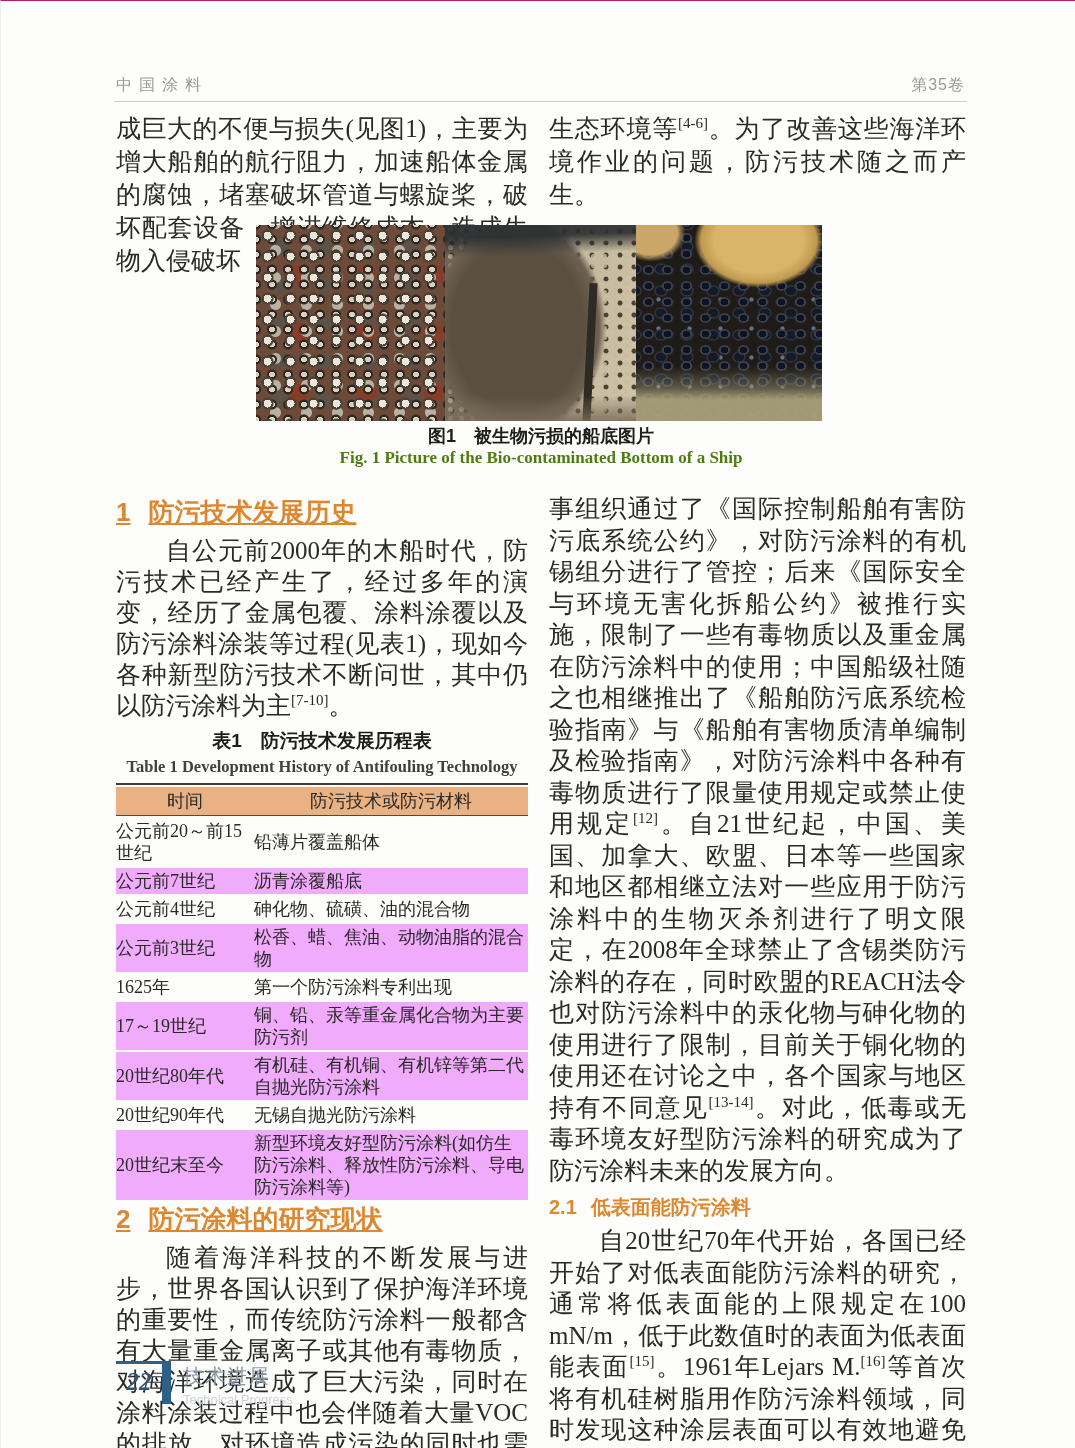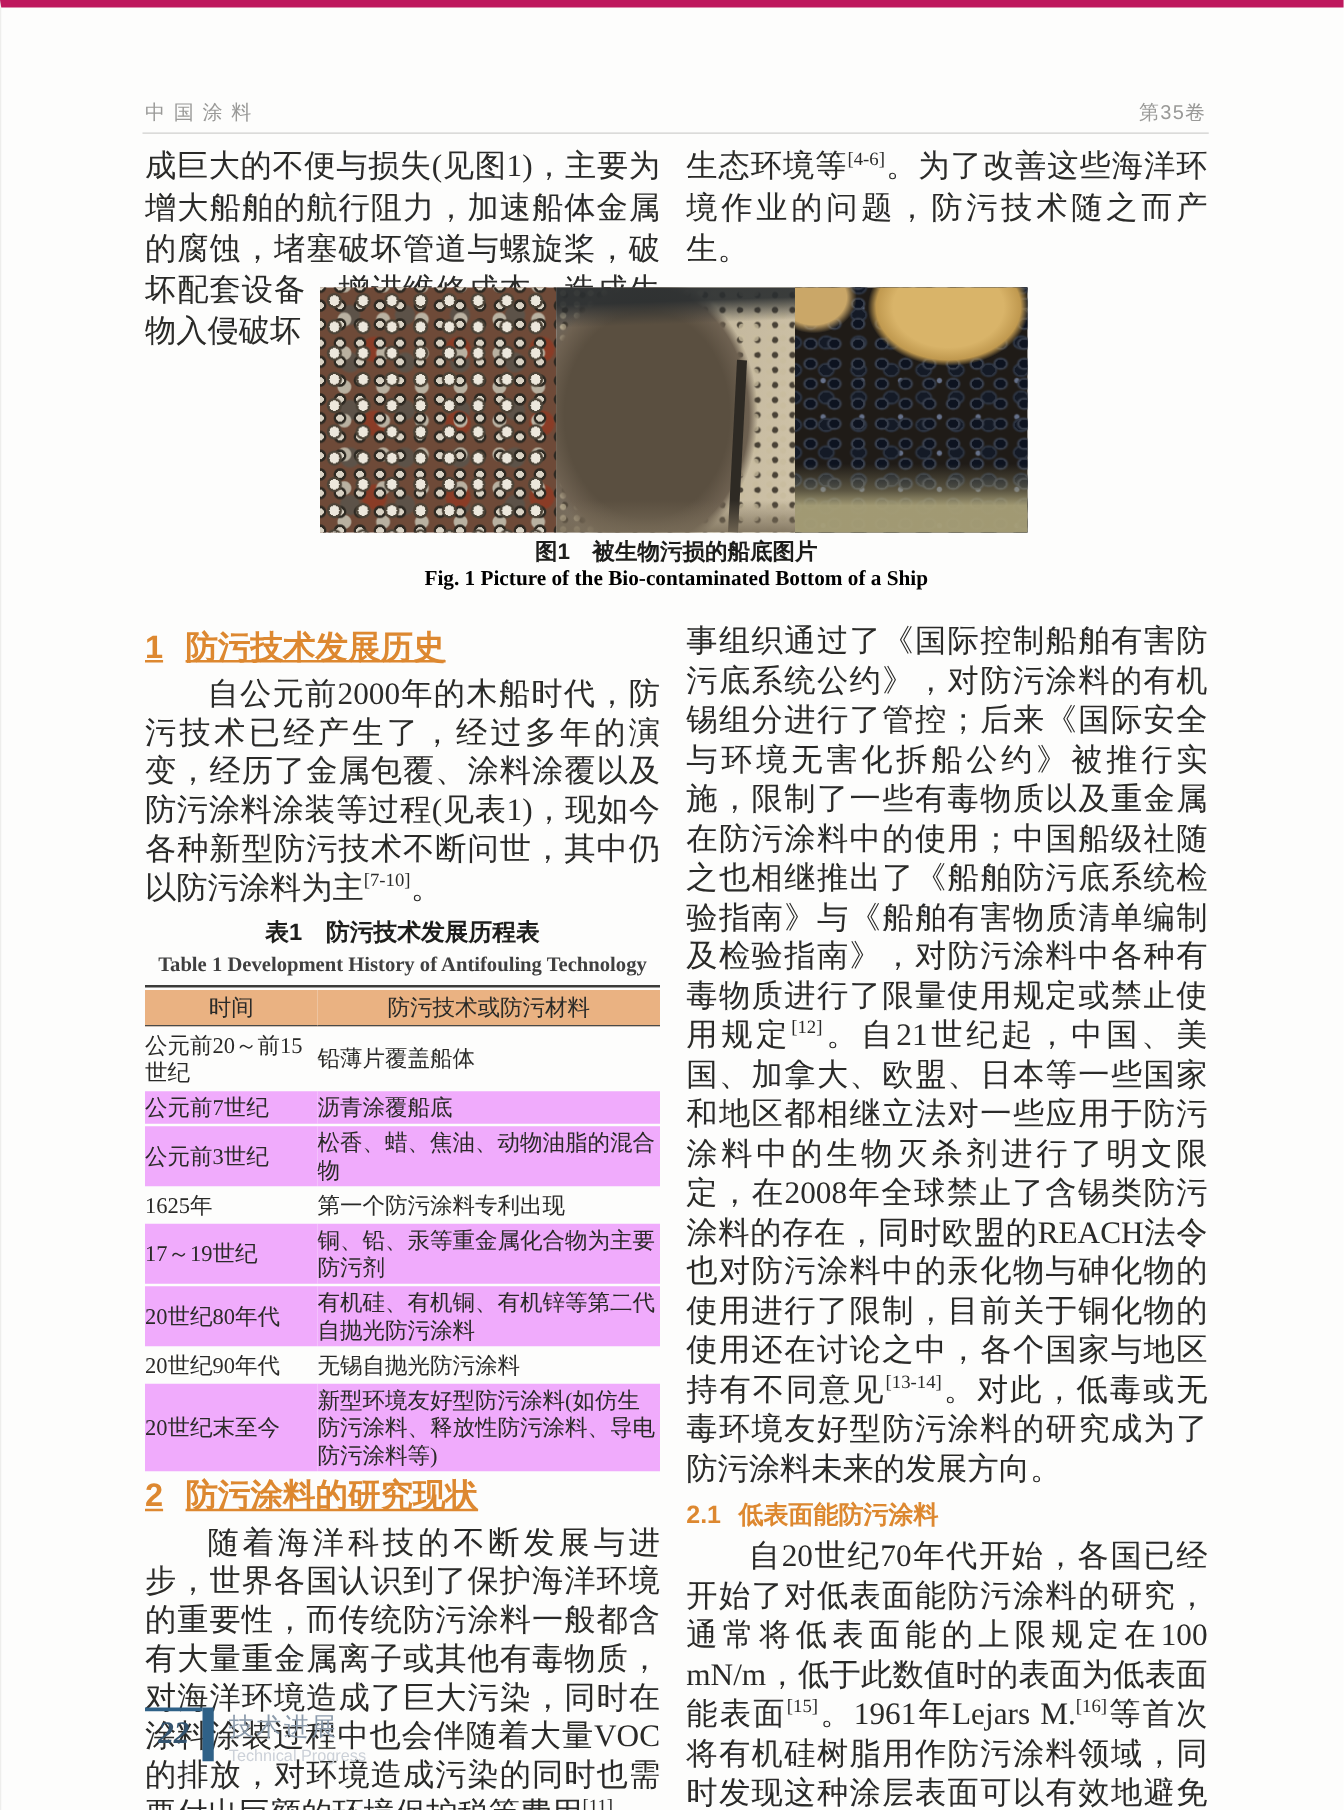--- a/index.html
+++ b/index.html
@@ -1,21 +1,21 @@
 <!DOCTYPE html>
 <html lang="zh"><head>
 <meta charset="utf-8">
 <style>
   * { margin:0; padding:0; box-sizing:border-box; }
   html,body { background:#ffffff; }
   .page {
     position:relative; width:1075px; height:1448px; margin:0 auto;
     background:#fdfdfc; overflow:hidden; color:#262626;
     font-family:"Liberation Serif","DejaVu Serif",serif;
-    border-top:6px solid #be185d; border-left:1px solid #eeeeec;
+    border-top:1px solid #be185d; border-left:1px solid #eeeeec;
   }
   
   .hdr-journal { position:absolute; left:115px; top:74px; font-size:16px; color:#9a9a98;
     letter-spacing:7px; font-family:"Liberation Sans","DejaVu Sans",sans-serif; }
   .hdr-volume { position:absolute; right:110px; top:74px; font-size:16px; color:#9a9a98;
     letter-spacing:1px; font-family:"Liberation Sans","DejaVu Sans",sans-serif; }
   .hdr-rule { position:absolute; left:113px; right:108px; top:100px; height:1px; background:#cfcfcd; }
   
   .para { font-size:25px; text-align:justify; color:#2a2a28; }
   .indent { text-indent:2em; }
@@ -56,21 +56,21 @@
       radial-gradient(ellipse 48px 40px at 8% 4%, #caa768 0 55%, rgba(0,0,0,0) 72%),
       radial-gradient(ellipse, #0d1320 0 4px, #39404e 4px 5px, rgba(0,0,0,0) 6.5px),
       radial-gradient(ellipse, #141a26 0 5px, #2c3340 5px 6px, rgba(0,0,0,0) 7.5px),
       radial-gradient(circle, #66718a 0 1.6px, rgba(0,0,0,0) 2.6px);
     background-size:auto, auto, auto, 19px 16px, 26px 22px, 31px 29px;
     background-position:0 0, 0 0, 0 0, 3px 5px, 12px 11px, 7px 2px; }
   .cap-cn { position:absolute; left:115px; top:423px; width:850px; text-align:center;
     font-size:18px; font-weight:bold; color:#1d1d1b;
     font-family:"Liberation Sans","DejaVu Sans",sans-serif; }
   .cap-en { position:absolute; left:115px; top:447px; width:850px; text-align:center;
-    font-size:17px; font-weight:bold; color:#000000; }
+    font-size:17px; font-weight:bold; color:#4d7c0f; }
   
   .col-left  { position:absolute; left:115px; top:494px; width:412px; }
   .col-right { position:absolute; left:548px; top:492px; width:417px; }
   .col-left .para { line-height:31px; }
   .col-right .para { line-height:31.5px; }
   .sec-head { font-family:"Liberation Sans","DejaVu Sans",sans-serif;
     font-weight:bold; color:#dd8830; font-size:26px; line-height:30px; margin:2px 0 8px 0;text-decoration:underline; }
   .sec-head .num { margin-right:18px; }
   .sub-head { font-family:"Liberation Sans","DejaVu Sans",sans-serif;
     font-weight:bold; color:#dd8830; font-size:20px; line-height:24px; margin:9px 0 6px 0; }
@@ -136,20 +136,24 @@
       </thead>
       <tbody>
           <tr>
             <td class="col-time">公元前20～前15世纪</td>
             <td class="col-tech">铅薄片覆盖船体</td>
           </tr>
           <tr class="shade">
             <td class="col-time">公元前7世纪</td>
             <td class="col-tech">沥青涂覆船底</td>
           </tr>
+          <tr>
+            <td class="col-time">公元前4世纪</td>
+            <td class="col-tech">砷化物、硫磺、油的混合物</td>
+          </tr>
           <tr class="shade">
             <td class="col-time">公元前3世纪</td>
             <td class="col-tech">松香、蜡、焦油、动物油脂的混合物</td>
           </tr>
           <tr>
             <td class="col-time">1625年</td>
             <td class="col-tech">第一个防污涂料专利出现</td>
           </tr>
           <tr class="shade">
             <td class="col-time">17～19世纪</td>

